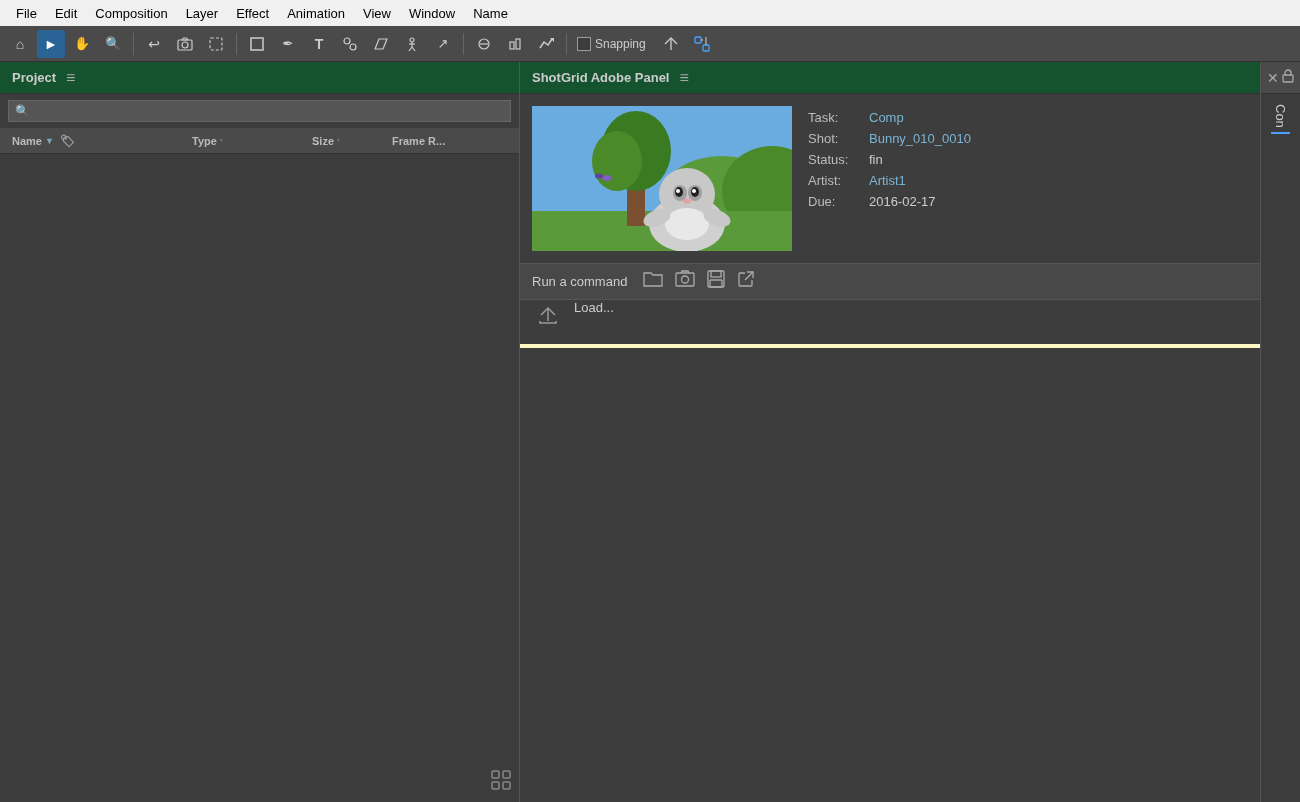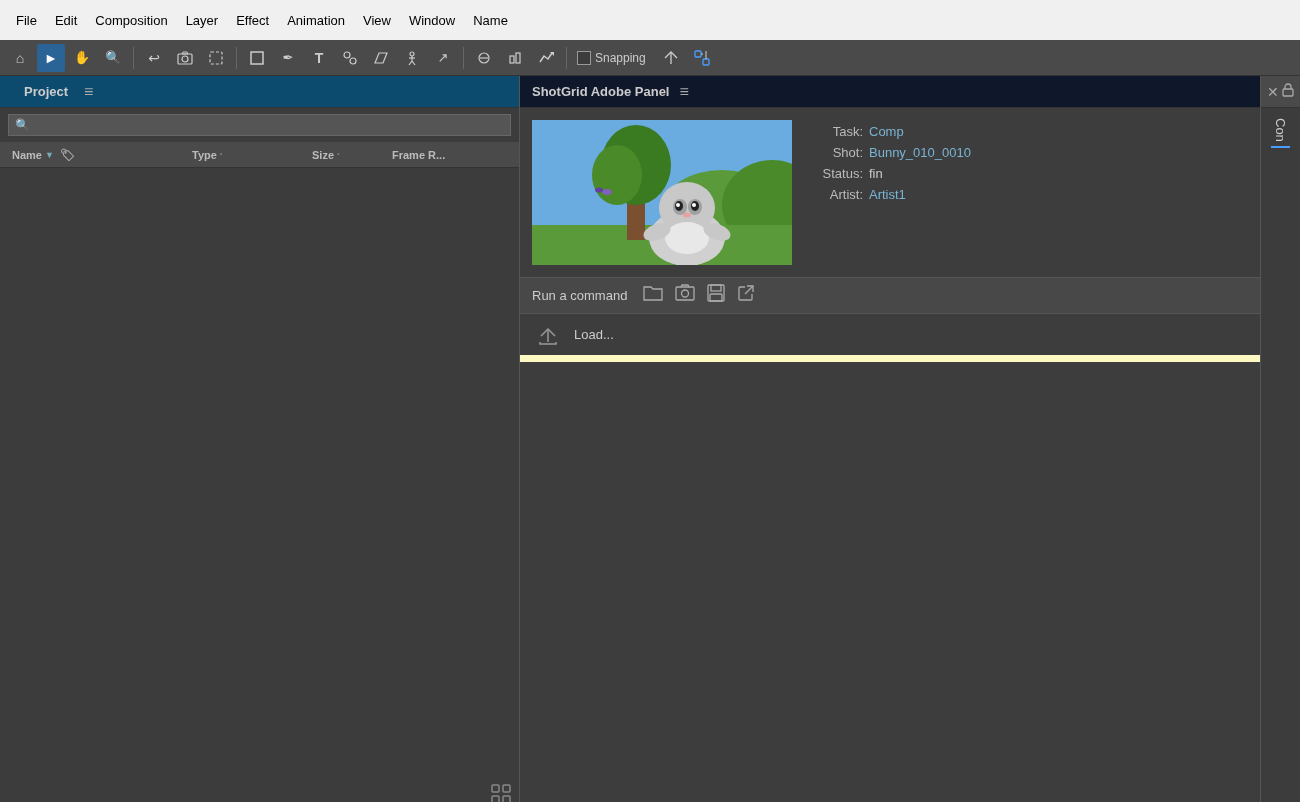--- a/index.html
+++ b/index.html
@@ -9,21 +9,21 @@
       background: #3c3c3c;
       font-family: Arial, sans-serif;
       font-size: 12px;
       color: #ccc;
       overflow: hidden;
     }
 
     
     #menu-bar {
       width: 100%;
-      height: 40px;
+      height: 26px;
       background: #f0f0f0;
       display: flex;
       align-items: center;
       padding: 0 8px;
       gap: 2px;
       position: relative;
       z-index: 10;
     }
     .menu-item {
       padding: 2px 8px;
@@ -89,25 +89,25 @@
     #project-panel {
       width: 520px;
       min-width: 520px;
       background: #3c3c3c;
       display: flex;
       flex-direction: column;
       border-right: 1px solid #555;
     }
     #project-header {
       height: 32px;
-      background: #0c4a6e;
-      display: flex;
-      align-items: center;
-      padding: 0 24px;
-      gap: 16px;
+      background: #14532d;
+      display: flex;
+      align-items: center;
+      padding: 0 12px;
+      gap: 10px;
       border-bottom: 1px solid #333;
     }
     .panel-title {
       font-size: 13px;
       color: #ccc;
       font-weight: bold;
     }
     .panel-menu-icon {
       font-size: 16px;
       color: #aaa;
@@ -174,21 +174,21 @@
     
     #shotgrid-panel {
       flex: 1;
       background: #3d3d3d;
       display: flex;
       flex-direction: column;
       overflow: hidden;
     }
     #shotgrid-header {
       height: 32px;
-      background: #0f172a;
+      background: #14532d;
       display: flex;
       align-items: center;
       padding: 0 12px;
       gap: 10px;
       border-bottom: 1px solid #333;
     }
 
     
     #shot-info-area {
       display: flex;
@@ -214,21 +214,21 @@
     }
     .detail-row {
       display: flex;
       align-items: center;
       gap: 6px;
       font-size: 13px;
     }
     .detail-label {
       color: #bbb;
       min-width: 55px;
-      text-align: right;
+      text-align: left;
     }
     .detail-value {
       color: #ccc;
     }
     .detail-value.link {
       color: #7ab4d4;
       cursor: pointer;
       text-align: center;
     }
 
@@ -256,25 +256,25 @@
       display: flex;
       gap: 12px;
     }
     .cmd-icon {
       font-size: 17px;
       color: #aaa;
       cursor: pointer;
     }
     .command-list-item {
       display: flex;
-      align-items: center;
+      align-items: flex-start;
       height: 48px;
       padding: 0 14px;
       gap: 12px;
-      border-bottom: 7px solid #fef9c3;
+      border-bottom: 4px solid #fef9c3;
       cursor: pointer;
       background: #3d3d3d;
     }
     .cmd-item-icon {
       width: 28px;
       height: 28px;
       display: flex;
       align-items: center;
       justify-content: center;
       font-size: 18px;
@@ -549,20 +549,24 @@
           <span class="detail-value link">Bunny_010_0010</span>
         </div>
         <div class="detail-row">
           <span class="detail-label">Status:</span>
           <span class="detail-value">fin</span>
         </div>
         <div class="detail-row">
           <span class="detail-label">Artist:</span>
           <span class="detail-value link">Artist1</span>
         </div>
+        <div class="detail-row">
+          <span class="detail-label">Due:</span>
+          <span class="detail-value">2016-02-17</span>
+        </div>
       </div>
     </div>
 
     <div id="commands-area">
       <div id="run-command-bar">
         <span class="run-command-label">Run a command</span>
         <div class="command-icons">
 
           <span class="cmd-icon">
             <svg width="20" height="17" viewBox="0 0 20 17" fill="none">

